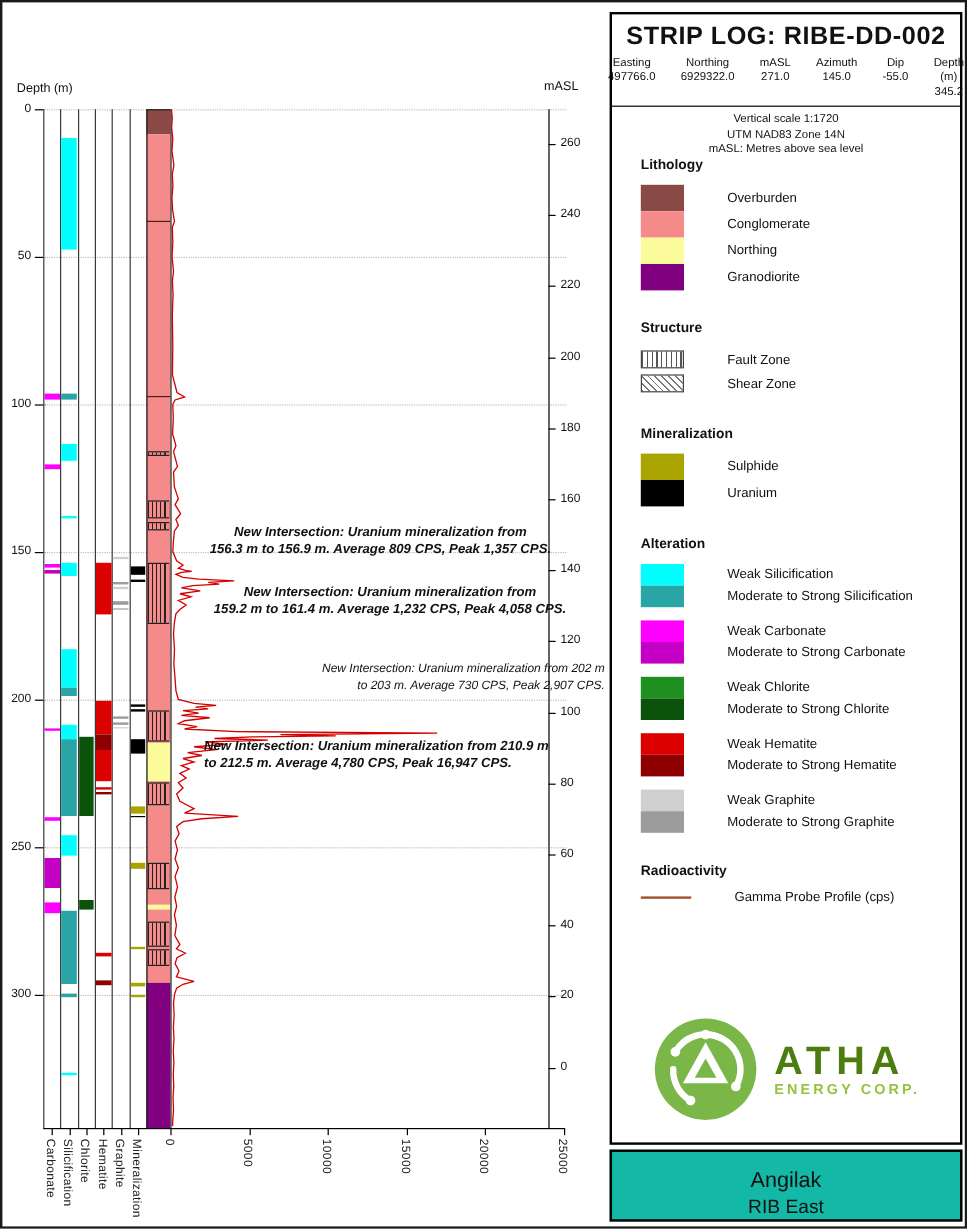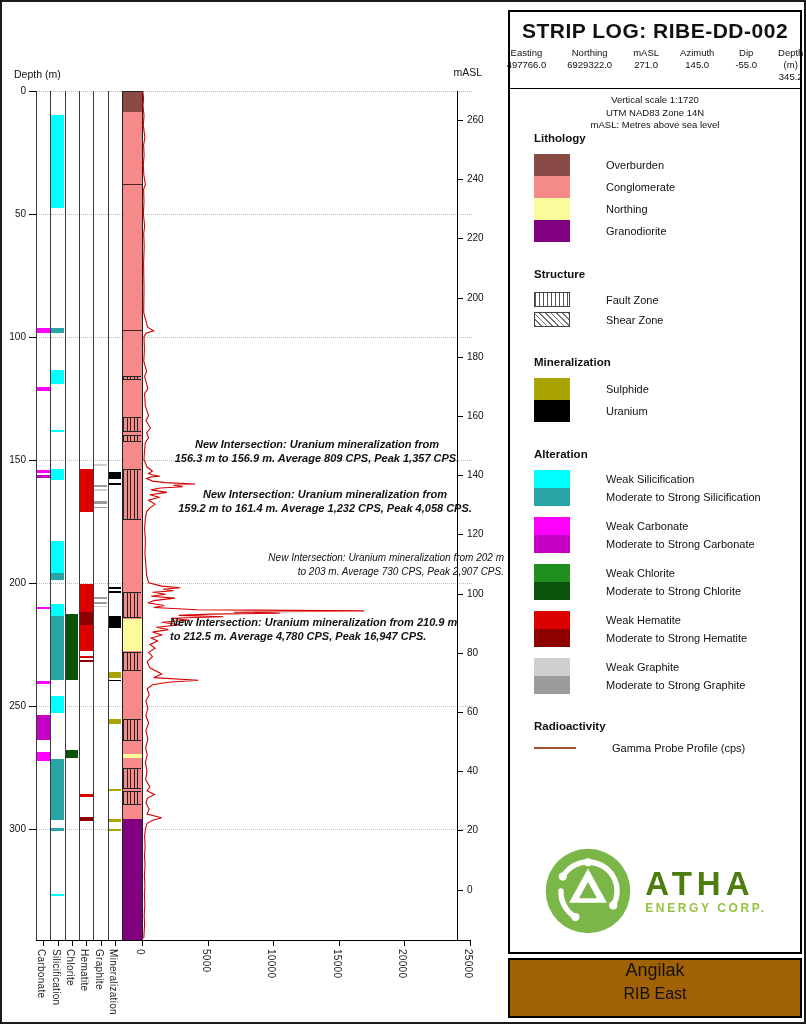--- a/index.html
+++ b/index.html
@@ -32,22 +32,22 @@
   .pat-diag{background:repeating-linear-gradient(45deg,#777 0px,#777 1px,rgba(0,0,0,0) 1px,rgba(0,0,0,0) 4px);}
   .pair{align-items:stretch;margin-bottom:11px;}
   .sw-pair{width:36px;height:36px;flex:none;display:flex;flex-direction:column;}
   .sw-pair div{flex:1;}
   .pair .plab{margin-left:36px;display:flex;flex-direction:column;justify-content:space-between;padding:1px 0;}
   .pair .plab div{font-size:11px;line-height:16px;}
   .lline{width:42px;height:0;border-top:2px solid #a0522d;flex:none;}
   .brand{position:absolute;left:0;right:0;bottom:16px;display:flex;align-items:center;justify-content:center;gap:12px;}
   .wm1{font-size:33px;font-weight:bold;letter-spacing:5px;color:#4d7c0f;line-height:32px;}
   .wm2{font-size:12px;font-weight:bold;letter-spacing:2.6px;color:#96c23d;margin-top:1px;}
-  .site-box{position:absolute;left:506px;top:956px;width:294px;height:60px;border:2px solid #000;background:#a16207;
-            display:flex;flex-direction:column;align-items:center;justify-content:flex-start;gap:4px;}
+  .site-box{position:absolute;left:506px;top:956px;width:294px;height:60px;border:2px solid #000;background:#14b8a6;
+            display:flex;flex-direction:column;align-items:center;justify-content:flex-end;gap:4px;}
   .site1{font-size:18px;}
   .site2{font-size:16px;}
 </style>
 </head>
 <body>
 
 <div class="page">
 
   <div class="plot" id="plot">
     <div class="t-depth">Depth (m)</div>

